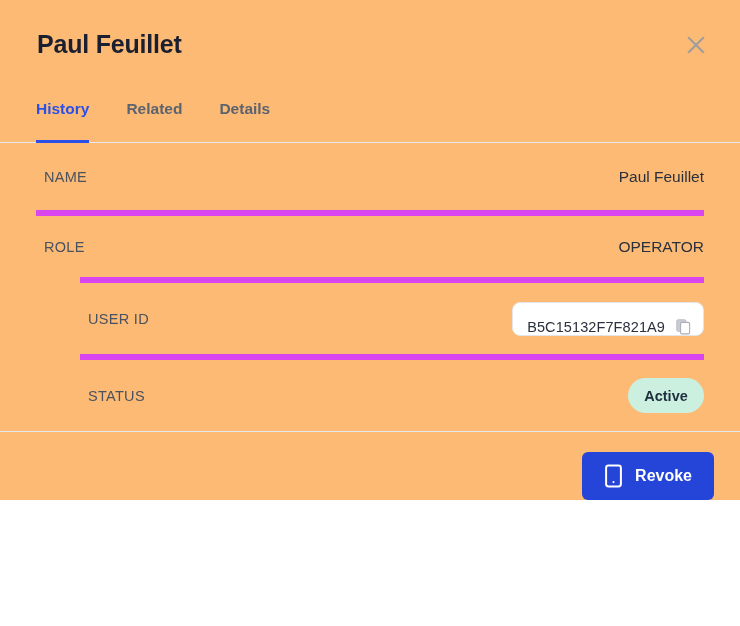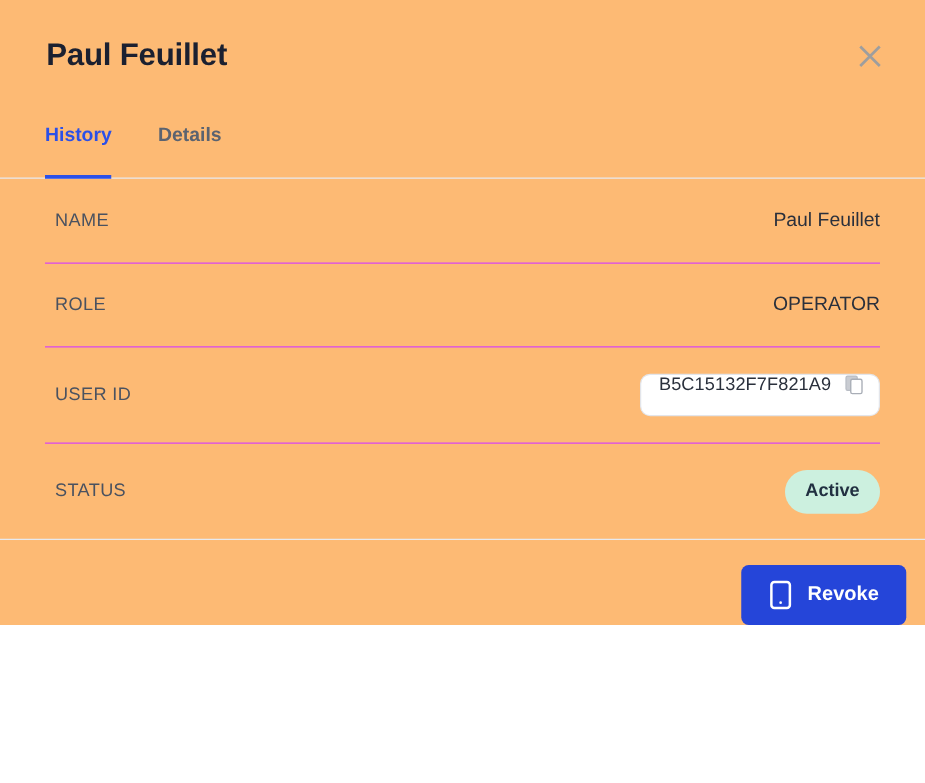--- a/index.html
+++ b/index.html
@@ -103,42 +103,42 @@
     flex: 1 1 auto;
     padding: 0 36px;
   }
   .row {
     position: relative;
     display: flex;
     align-items: center;
     justify-content: space-between;
     height: 67px;
   }
-  .row + .row { border-top: 1px solid #d946ef; }
-  .row.tall { height: 77px; }
+  .row + .row { border-top: 6px solid #d946ef; }
+  .row.tall { height: 77px; margin-left: 44px; }
   .row-label {
     font-size: 14.5px;
     font-weight: 400;
     color: #4a5260;
     letter-spacing: 0.3px;
     text-transform: uppercase;
     padding-left: 8px;
     white-space: nowrap;
   }
   .row-value {
     font-size: 15.5px;
     color: #2a303c;
     text-align: right;
     white-space: nowrap;
   }
 
   
   .copy-pill {
     display: inline-flex;
-    align-items: flex-start;
+    align-items: flex-end;
     gap: 11px;
     height: 34px;
     padding: 0 12px 0 14px;
     border: 1px solid #e3e5ea;
     border-radius: 8px;
     background: #ffffff;
     cursor: pointer;
   }
   .copy-pill .code {
     font-size: 14.5px;
@@ -164,21 +164,21 @@
   }
 
   
   .footer {
     flex: 0 0 auto;
     height: 88px;
     border-top: 1px solid #e7e9ee;
     display: flex;
     align-items: center;
     justify-content: flex-end;
-    padding: 0 15px;
+    padding: 0 26px;
   }
   .primary-btn {
     display: inline-flex;
     align-items: center;
     justify-content: center;
     gap: 12px;
     height: 48px;
     padding: 0 22px;
     border: none;
     border-radius: 6px;
@@ -202,20 +202,21 @@
       <span>
         <svg width="22" height="22" viewBox="0 0 22 22" aria-hidden="true">
           <path d="M3.2 3.2 L18.8 18.8 M18.8 3.2 L3.2 18.8" stroke="#9e9e9e" stroke-width="2.2" stroke-linecap="butt"></path>
         </svg>
       </span>
     </button>
   </div>
 
   <div class="tabbar">
     <button class="tab active">History</button>
+    <button class="tab">Related</button>
     <button class="tab">Details</button>
   </div>
 
   <div class="body">
 
     <div class="row">
       <div class="row-label">NAME</div>
       <div class="row-value">Paul Feuillet</div>
     </div>
 

